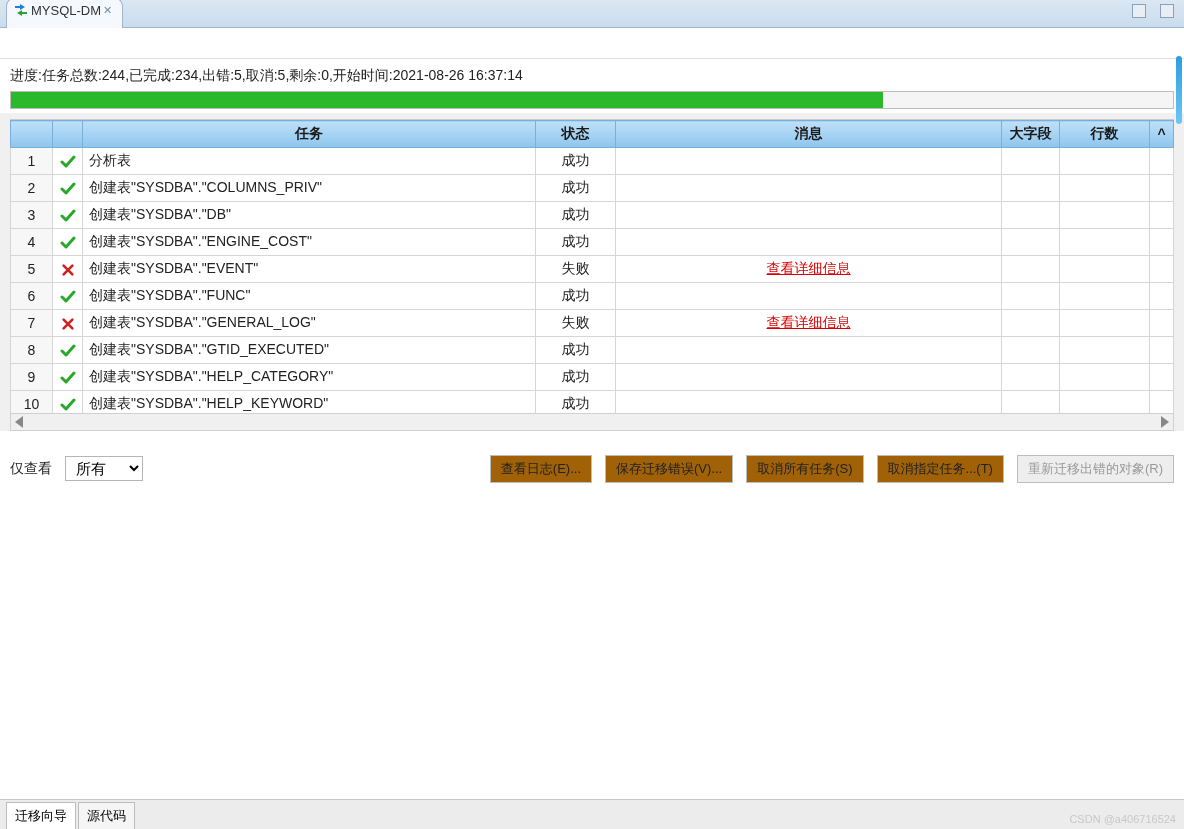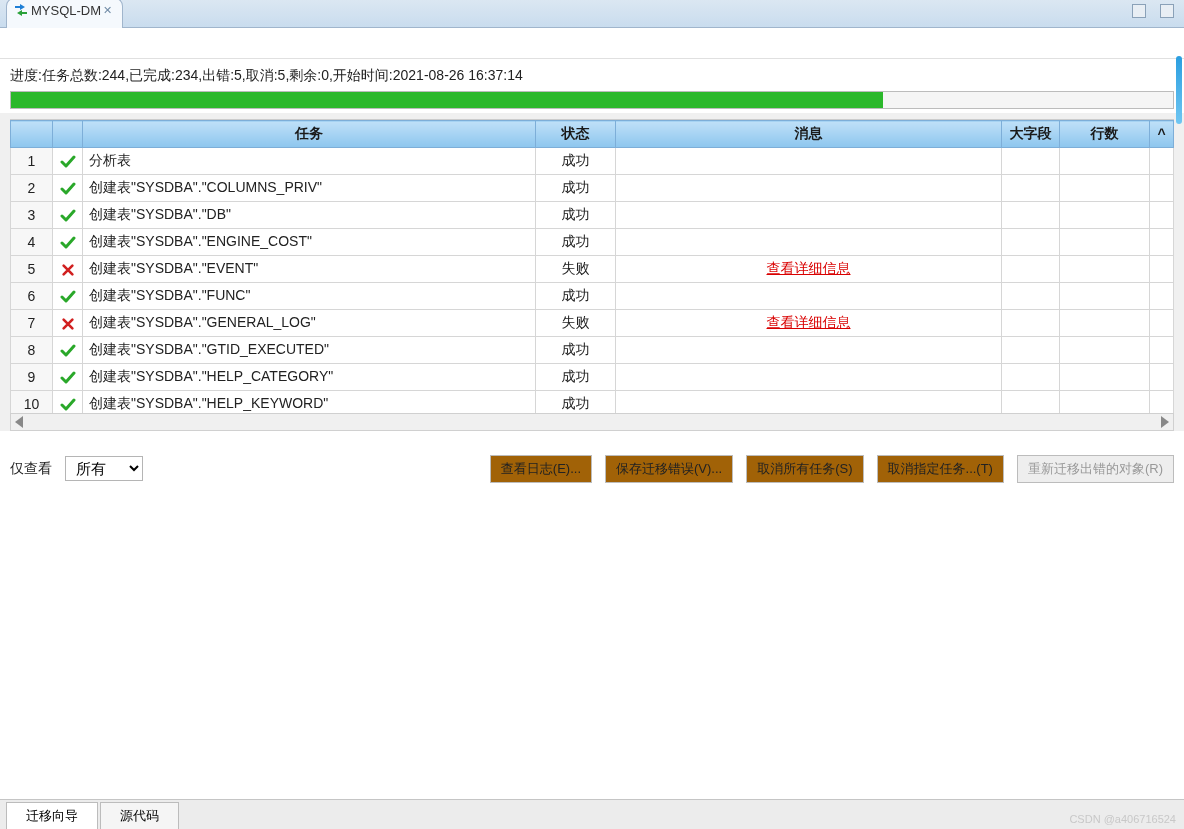--- a/index.html
+++ b/index.html
@@ -199,21 +199,21 @@
   height: 30px;
   background: #ececec;
   border-top: 1px solid #c5c5c5;
   display: flex;
   align-items: flex-end;
   padding: 0 6px;
   position: relative;
 }
 .bottom-tab {
   font-size: 13px;
-  padding: 4px 19px;
+  padding: 4px 8px;
   border: 1px solid #bcbcbc;
   border-bottom: none;
   background: #f5f5f5;
   margin-right: 2px;
   cursor: pointer;
 }
 .bottom-tab.active { background: #ffffff; }
 .filler { flex: 1; background: #fff; }
 .watermark {
   position: absolute;

